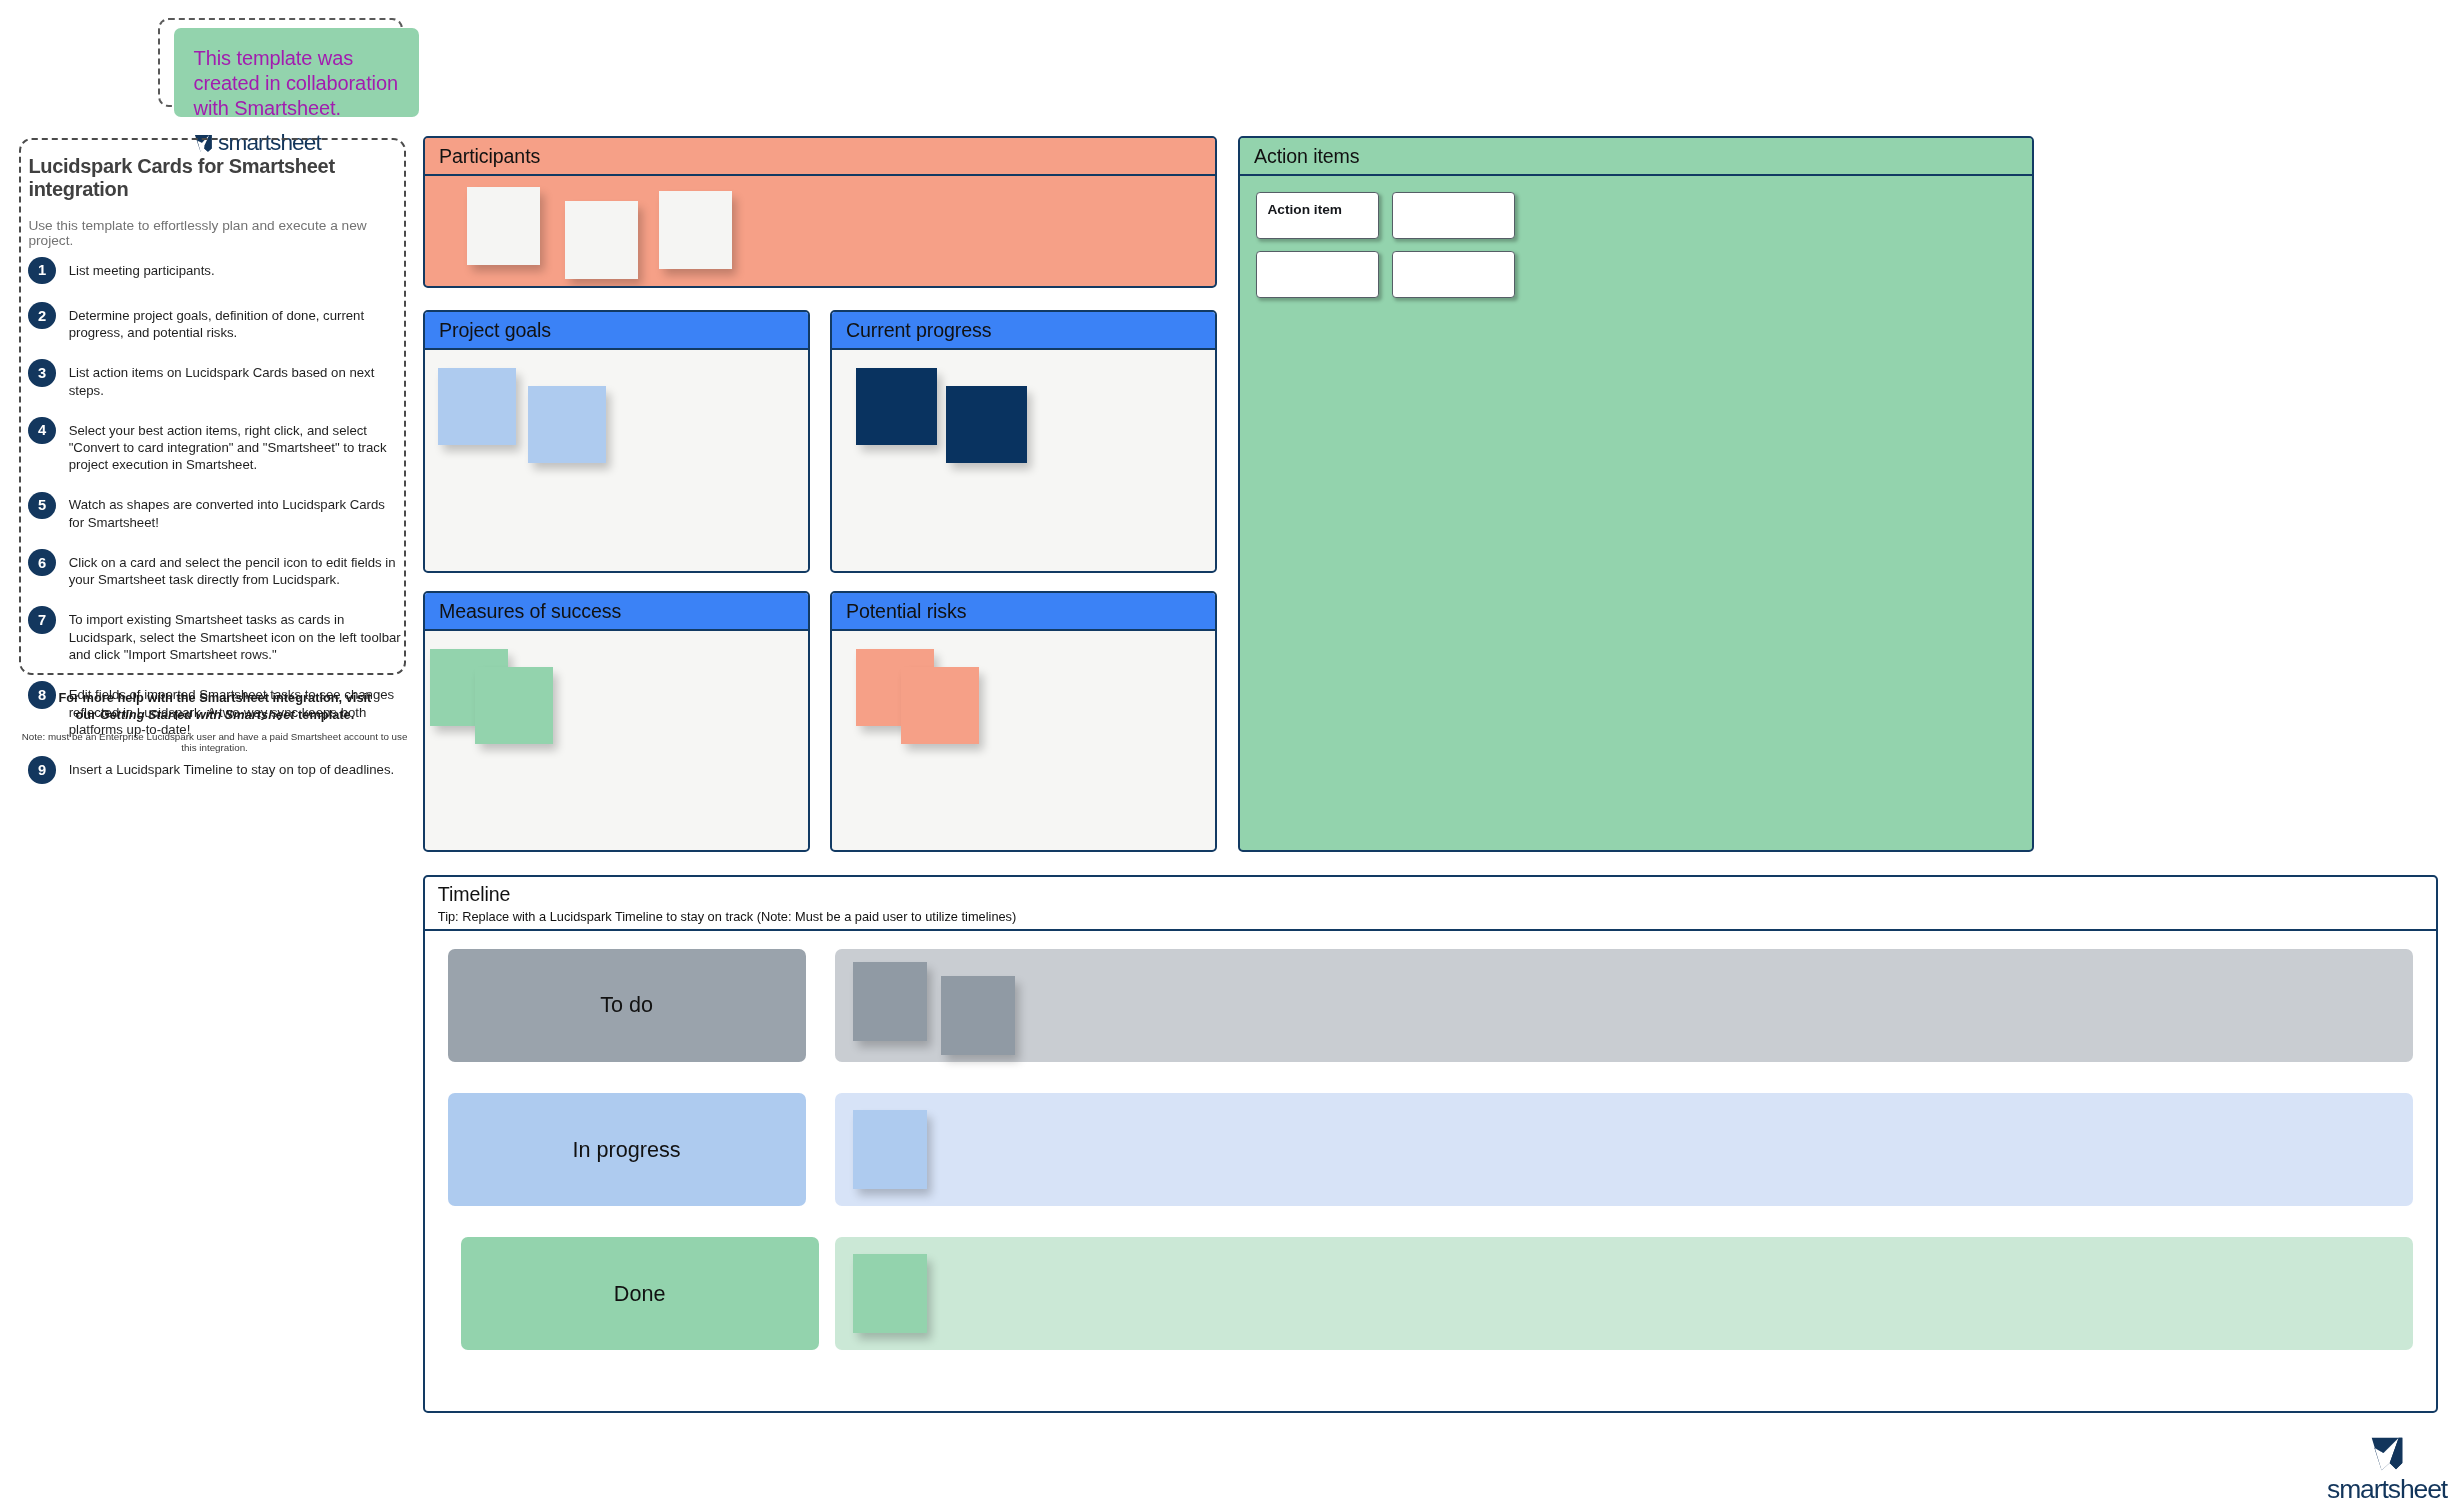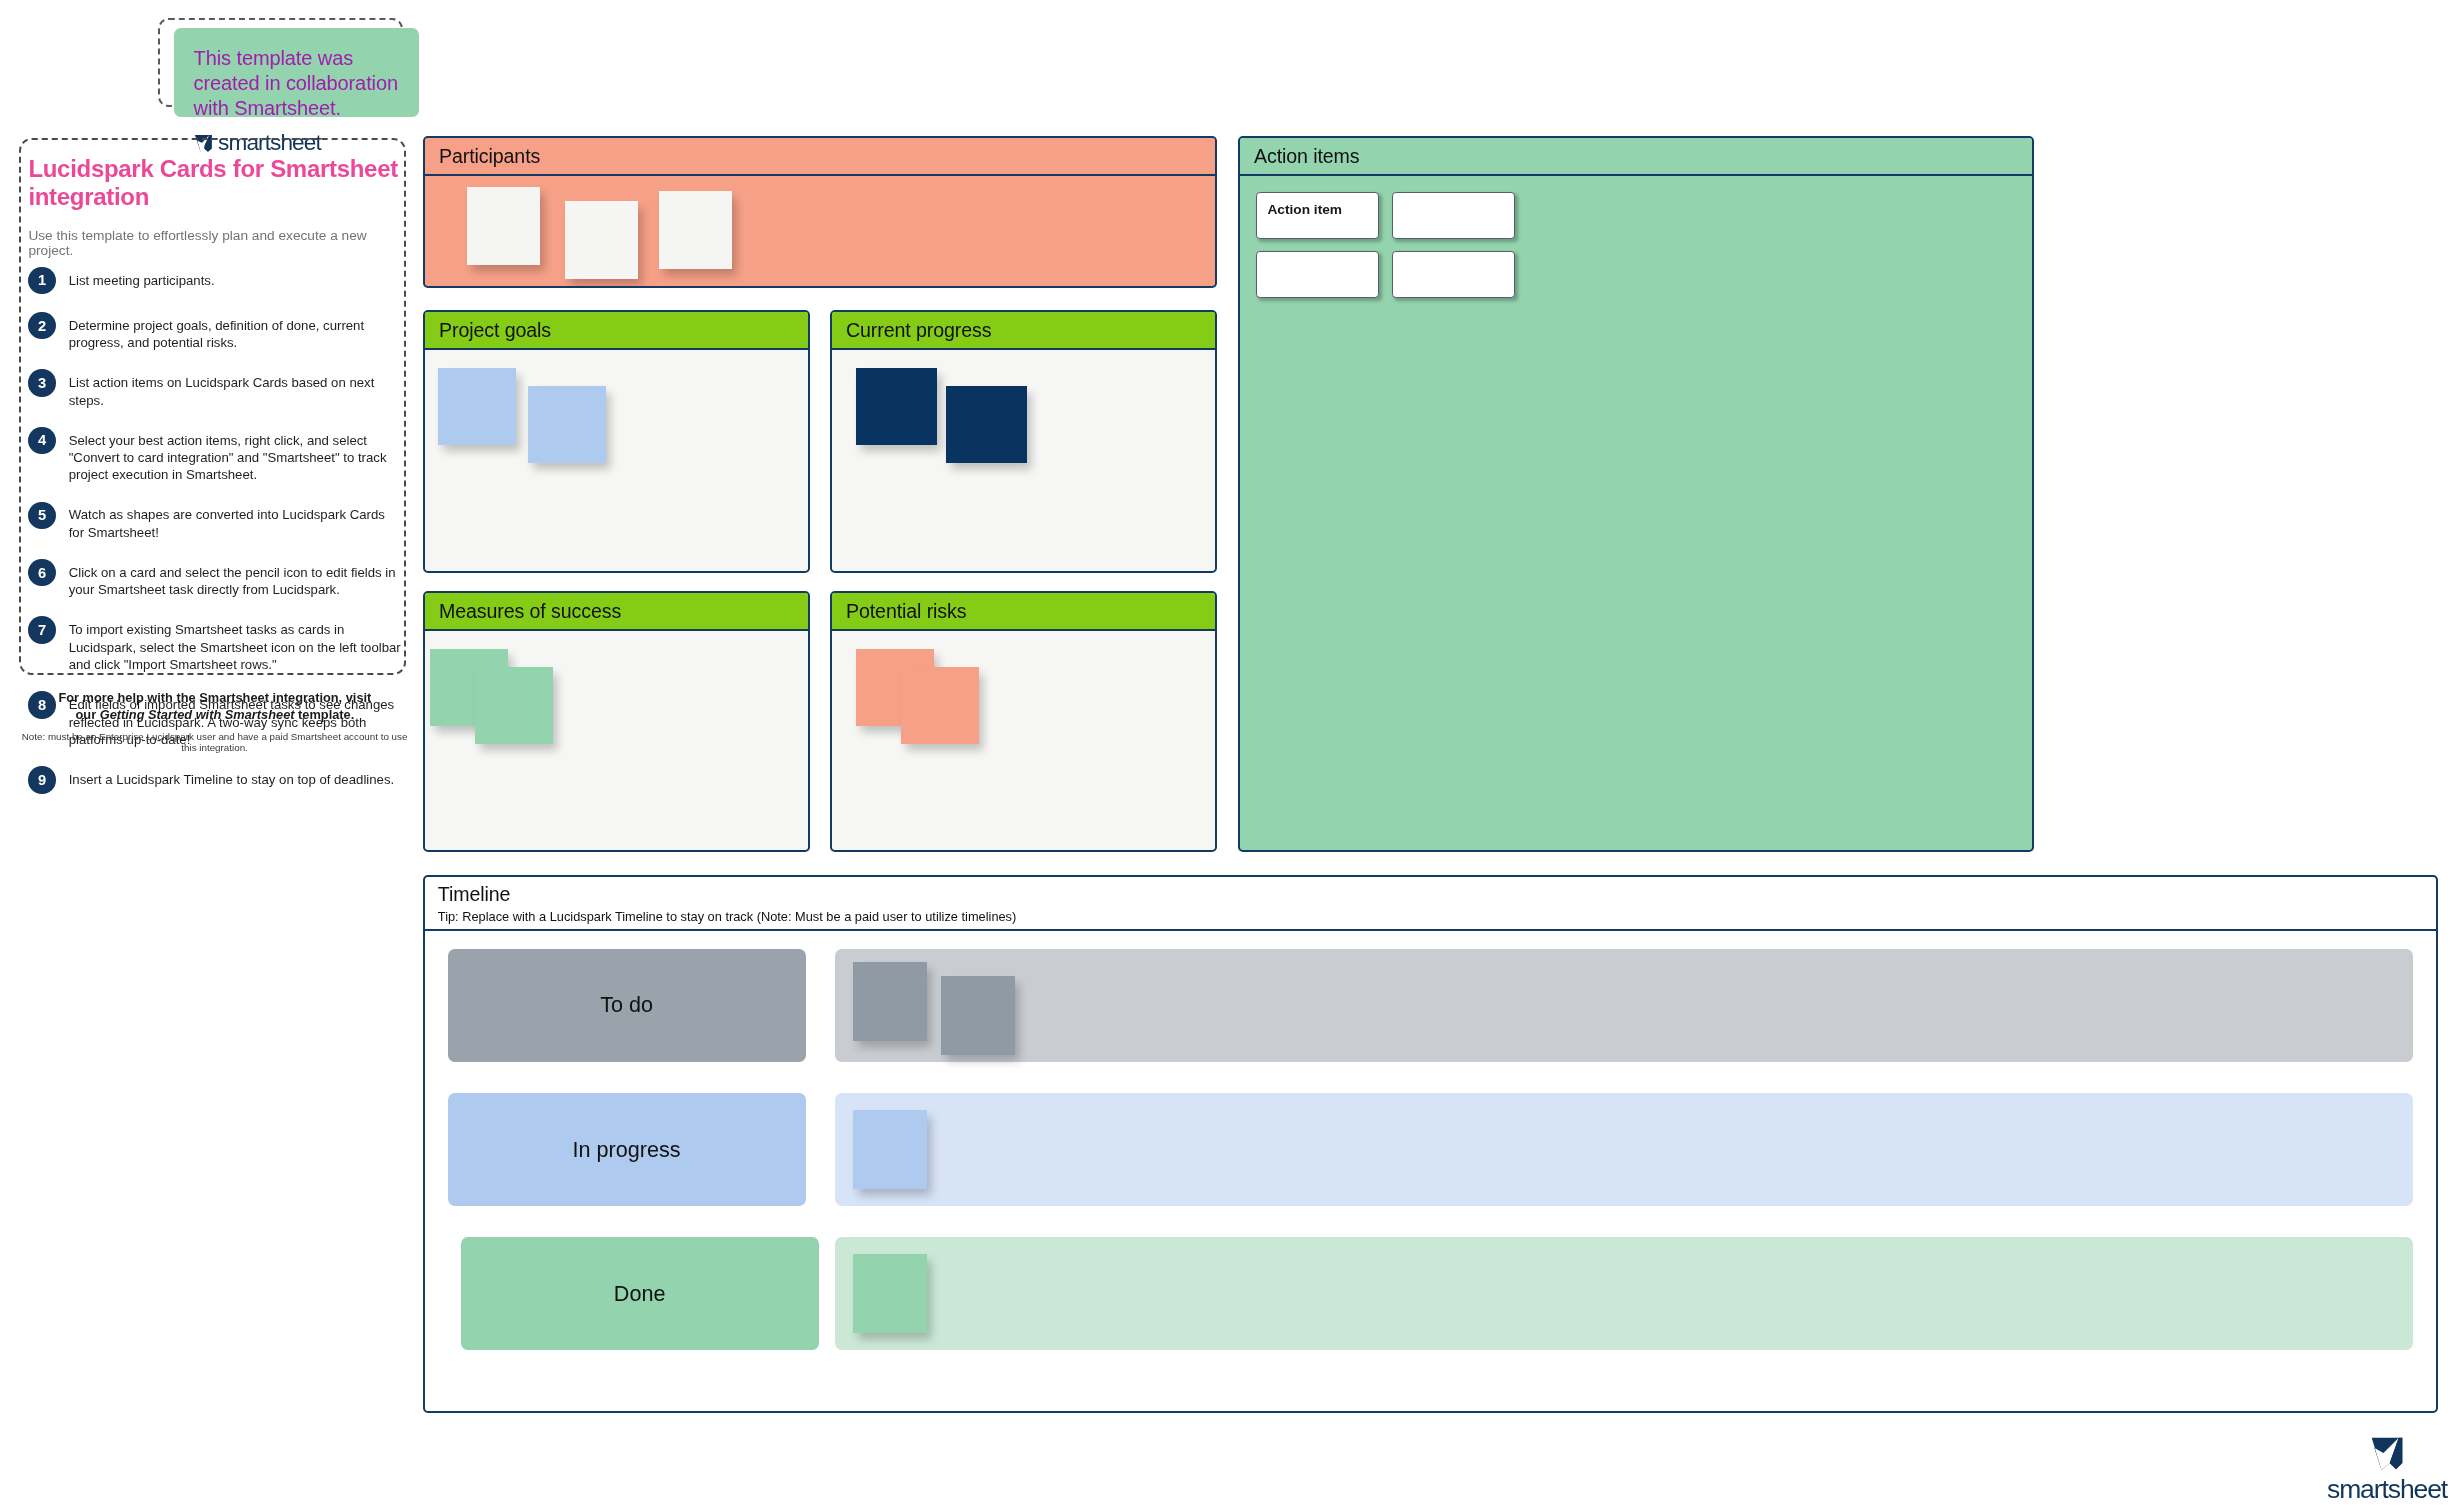--- a/index.html
+++ b/index.html
@@ -32,21 +32,21 @@
   .ss-word { font-size: 22.6px; color: #12355b; letter-spacing: -0.9px; font-weight: 400; }
 
   
   .instr-dash {
     position: absolute; left: 18.6px; top: 138px;
     width: 387px; height: 537px;
     border: 2.5px dashed #4a4a4a; border-radius: 12.8px;
   }
   .instr-inner { position: absolute; left: 28.4px; top: 155px; width: 373px; }
   .instr-title {
-    font-size: 24px; font-weight: bold; color: #ec4899;
+    font-size: 20px; font-weight: bold; color: #404040;
     letter-spacing: -0.3px; margin-bottom: 16.7px;
   }
   .instr-sub { font-size: 13.7px; color: #737373; margin-bottom: 9px; }
   .step { display: flex; align-items: flex-start; margin-bottom: 17.7px; }
   .step-badge {
     flex: 0 0 auto; width: 27.5px; height: 27.5px; border-radius: 50%;
     background: #13375e; color: #fff;
     font-size: 14.7px; font-weight: bold;
     display: flex; align-items: center; justify-content: center;
     margin-right: 12.8px;
@@ -86,21 +86,21 @@
   .p-participants .panel-body { background: #f6a087; }
 
   .p-action { background: #93d3ad; }
   .p-action .panel-head { background: #93d3ad; }
   .p-action .panel-body { background: #93d3ad; }
 
   .p-cards { background: #aecbef; }
   .p-cards .panel-head { background: #aecbef; }
   .p-cards .panel-body { background: #aecbef; }
 
-  .p-plain .panel-head { background: #84cc16; }
+  .p-plain .panel-head { background: #3b82f6; }
   .p-plain .panel-body { background: #f6f6f4; }
 
   
   .sticky {
     position: absolute;
     box-shadow: 4.9px 6.9px 8.8px rgba(0,0,0,0.22);
   }
 
   
   .ai-card {

